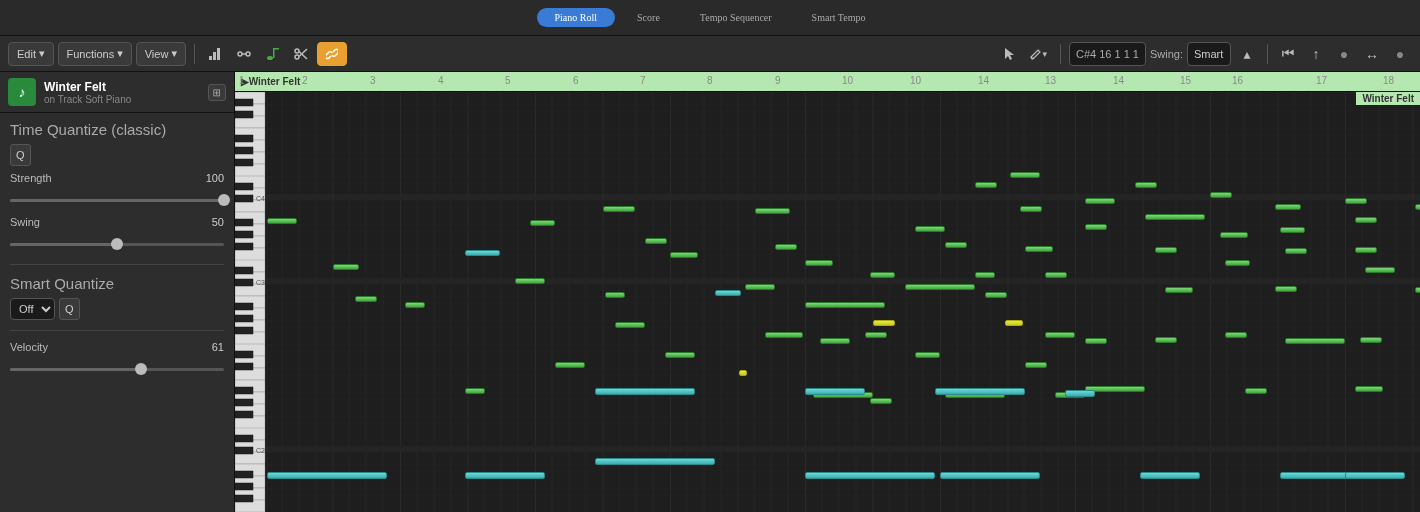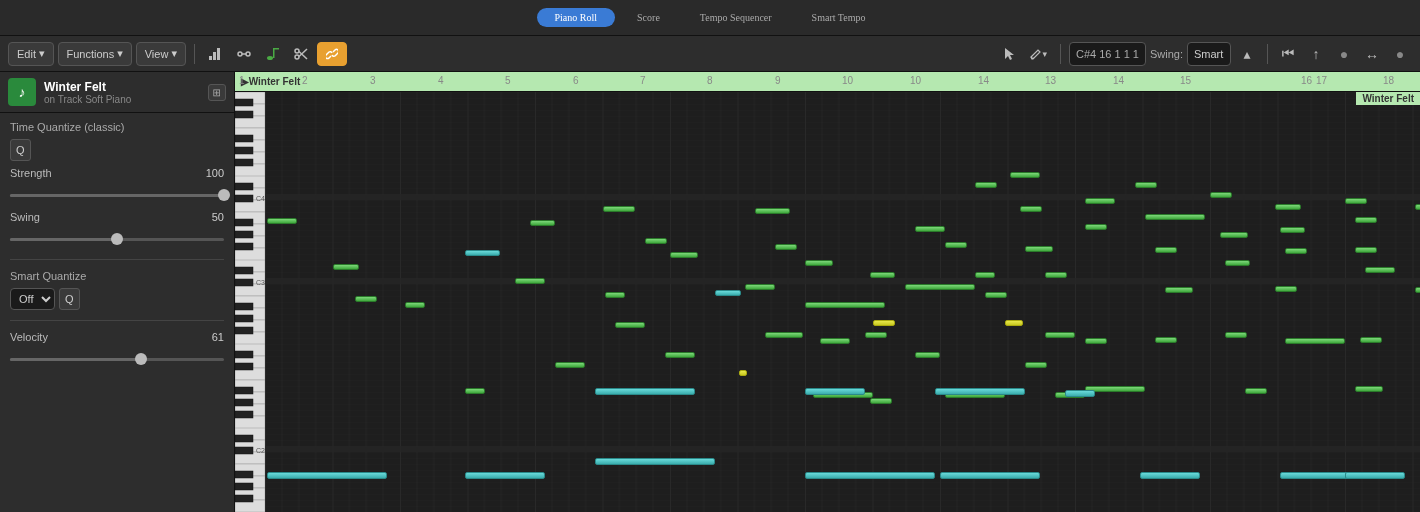--- a/index.html
+++ b/index.html
@@ -168,21 +168,21 @@
 
     
     .controls-panel {
       padding: 8px 10px;
       display: flex;
       flex-direction: column;
       gap: 6px;
       overflow-y: auto;
     }
     .section-title {
-      font-size: 11px;
+      font-size: 15px;
       color: #aaa;
       font-weight: 500;
     }
     .control-row {
       display: flex;
       align-items: center;
       gap: 4px;
     }
     .control-label {
       font-size: 11px;
@@ -502,21 +502,21 @@
         <span class="timeline-marker" style="left:338px">6</span>
         <span class="timeline-marker" style="left:405px">7</span>
         <span class="timeline-marker" style="left:472px">8</span>
         <span class="timeline-marker" style="left:540px">9</span>
         <span class="timeline-marker" style="left:607px">10</span>
         <span class="timeline-marker" style="left:675px">10</span>
         <span class="timeline-marker" style="left:743px">14</span>
         <span class="timeline-marker" style="left:810px">13</span>
         <span class="timeline-marker" style="left:878px">14</span>
         <span class="timeline-marker" style="left:945px">15</span>
-        <span class="timeline-marker" style="left:1066px">16</span>
+        <span class="timeline-marker" style="left:997px">16</span>
         <span class="timeline-marker" style="left:1081px">17</span>
         <span class="timeline-marker" style="left:1148px">18</span>
       </div>
     </div>
 
     <div class="piano-grid">
 
       <div class="piano-keys">
         
         <svg width="30" height="440" viewBox="0 0 30 440">

